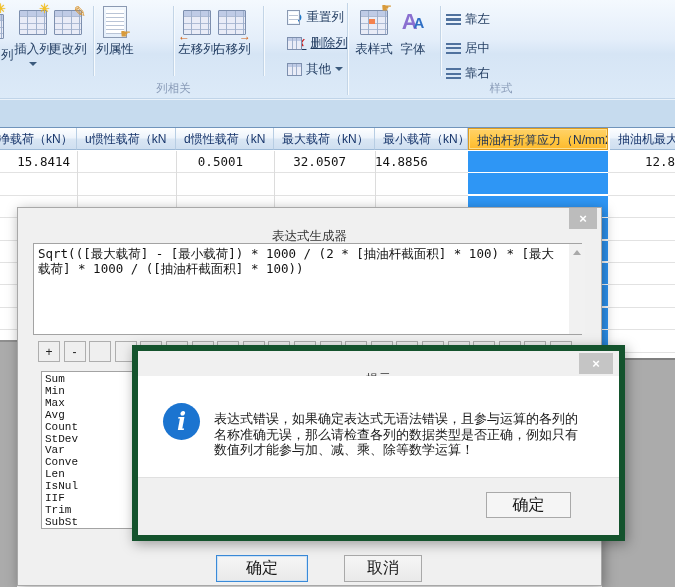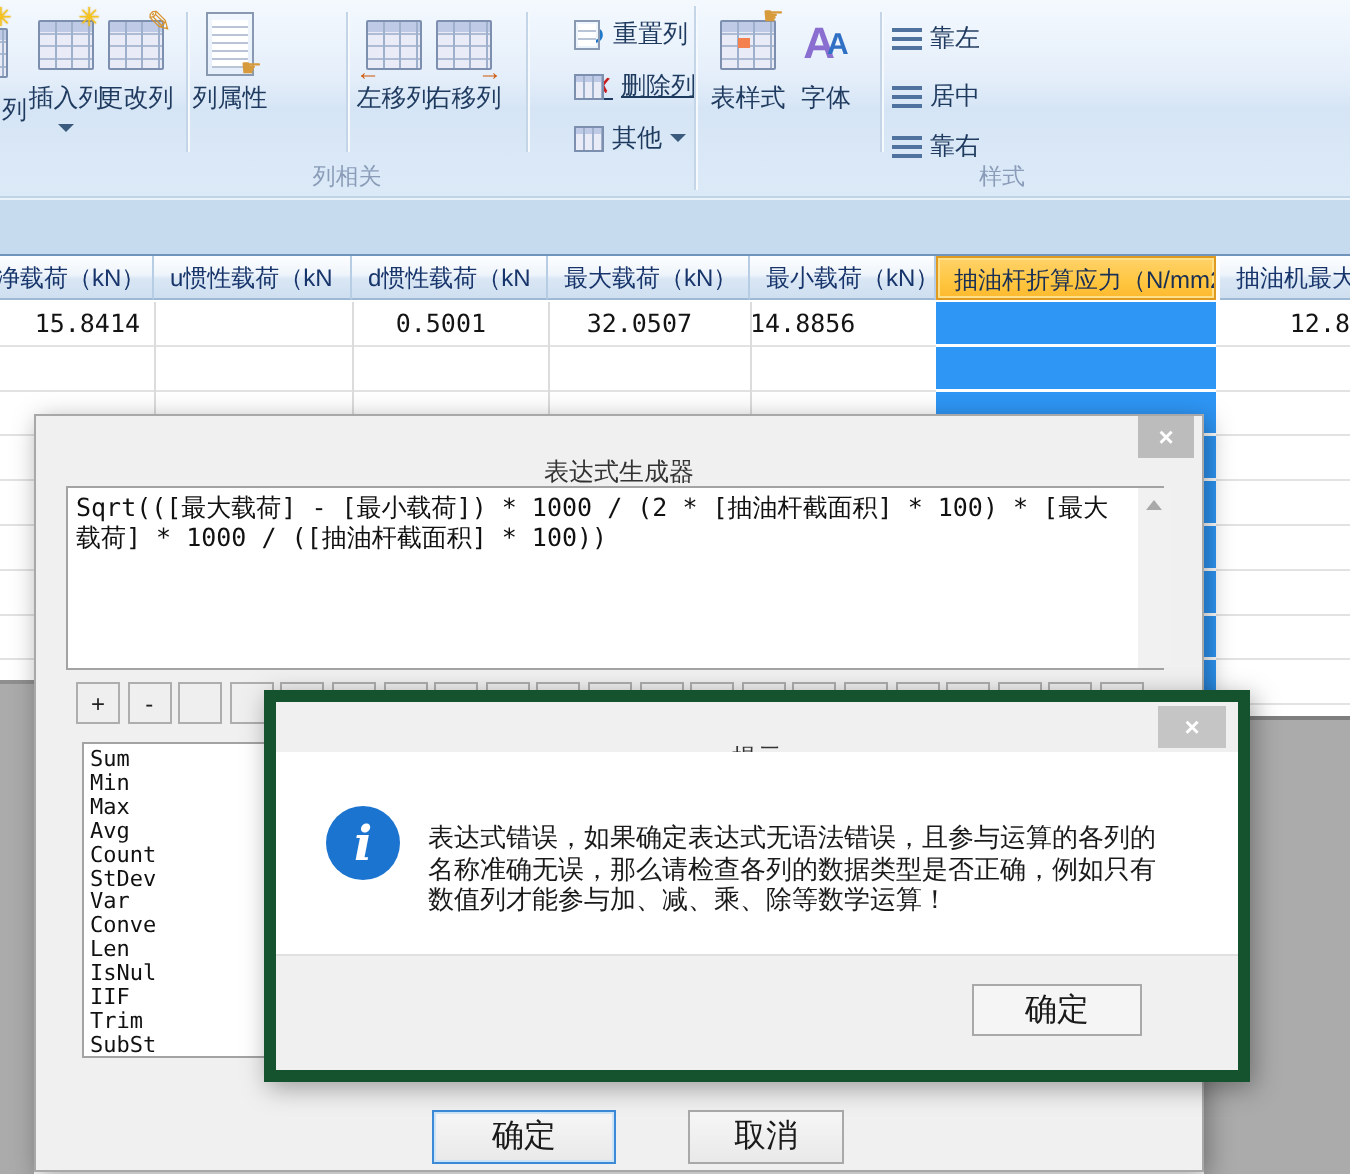--- a/index.html
+++ b/index.html
@@ -89,21 +89,21 @@
   .expr-scroll{position:absolute;right:16px;top:36px;width:16px;height:90px;background:#f1f1f1;}
   .expr-up{position:absolute;left:4px;top:6px;width:0;height:0;border:4px solid transparent;
      border-bottom:5px solid #a9a9a9;border-top:none;}
   .op-row{position:absolute;left:20px;top:133px;height:22px;display:flex;gap:3.6px;}
   .opbtn{width:22px;height:21px;background:#efefef;border:1px solid #aeaeae;box-sizing:border-box;
      font-size:12px;color:#222;display:flex;align-items:center;justify-content:center;}
   .fn-list{position:absolute;left:23px;top:163px;width:97px;height:158px;background:#fff;
      border:1px solid #a3a3a3;box-sizing:border-box;overflow:hidden;
      font-family:"DejaVu Sans Mono",monospace;font-size:11px;line-height:11.9px;color:#111;
      padding:2px 0 0 3px;}
-  .fn-item{white-space:nowrap;}
+  .fn-item{white-space:nowrap;font-family:Liberation Mono, monospace;}
   .btn{position:absolute;height:27px;background:linear-gradient(180deg,#f6f6f6,#e9e9e9);
      border:1px solid #a9a9a9;box-sizing:border-box;font-size:16px;color:#1a1a1a;
      display:flex;align-items:center;justify-content:center;cursor:default;}
   .btn.focused{border:1px solid #3a8ad8;box-shadow:inset 0 0 0 1px #cfe3f6;}
 
   
   .msg{left:132px;top:345px;width:493px;height:196px;border:6px solid #14532d;box-sizing:border-box;}
   .msg-content{position:absolute;left:0;top:25px;width:100%;height:113px;background:#fff;}
   .info-ic{position:absolute;left:25px;top:27px;width:37px;height:37px;border-radius:50%;
      background:#1b74d0;color:#fff;display:flex;align-items:center;justify-content:center;

